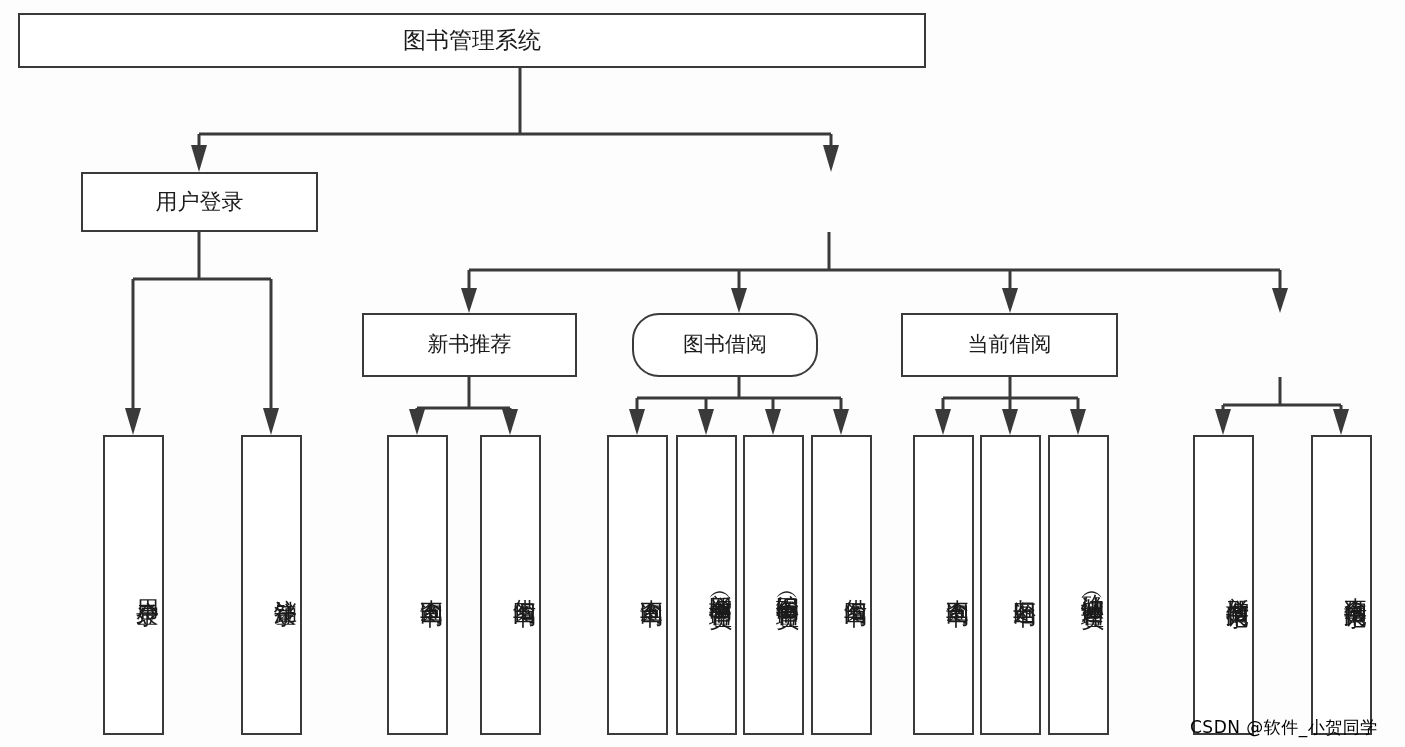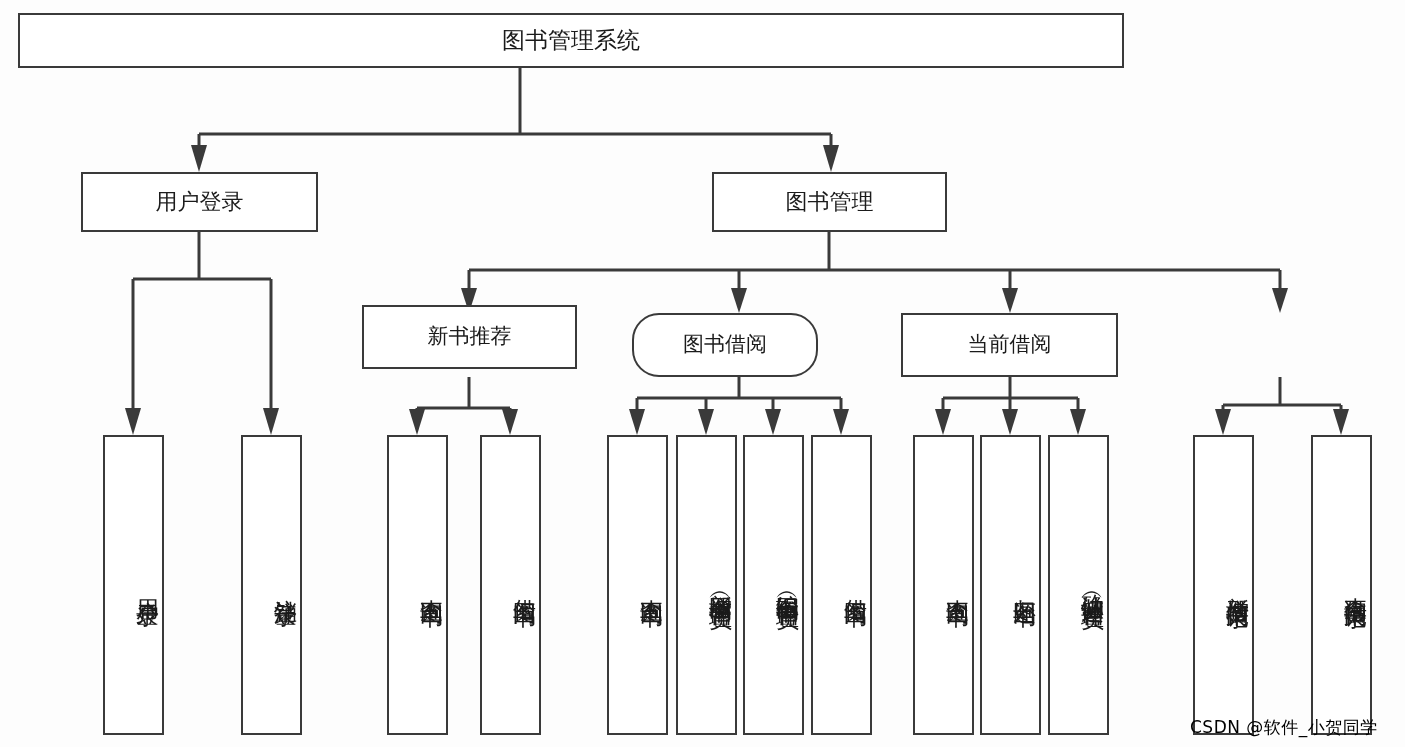--- a/index.html
+++ b/index.html
@@ -137,32 +137,29 @@
 
       <polygon points="943,435 935,409 951,409"></polygon>
       <polygon points="1010,435 1002,409 1018,409"></polygon>
       <polygon points="1078,435 1070,409 1086,409"></polygon>
 
       <polygon points="1223,435 1215,409 1231,409"></polygon>
       <polygon points="1341,435 1333,409 1349,409"></polygon>
     </g>
   </svg>
 
-  <div class="node root" style="left:18px; top:13px; width:1106px; height:55px;">
+  <div class="node root" style="left:18px; top:13px; width:908px; height:55px;">
     <span>图书管理系统</span>
   </div>
 
   <div class="node lvl1" style="left:81px; top:172px; width:237px; height:60px;">
     <span>用户登录</span>
   </div>
-  <div class="node lvl1" style="left:712px; top:172px; width:235px; height:60px;">
-    <span>图书管理</span>
-  </div>
-
-  <div class="node lvl2" style="left:362px; top:305px; width:215px; height:64px;">
+
+  <div class="node lvl2" style="left:362px; top:313px; width:215px; height:64px;">
     <span>新书推荐</span>
   </div>
   <div class="node lvl2" style="left:632px; top:313px; width:186px; height:64px;border-radius:27px;">
     <span>图书借阅</span>
   </div>
   <div class="node lvl2" style="left:901px; top:313px; width:217px; height:64px;">
     <span>当前借阅</span>
   </div>
 
   <div class="node leaf" style="left:103px; top:435px; width:61px; height:300px;">

